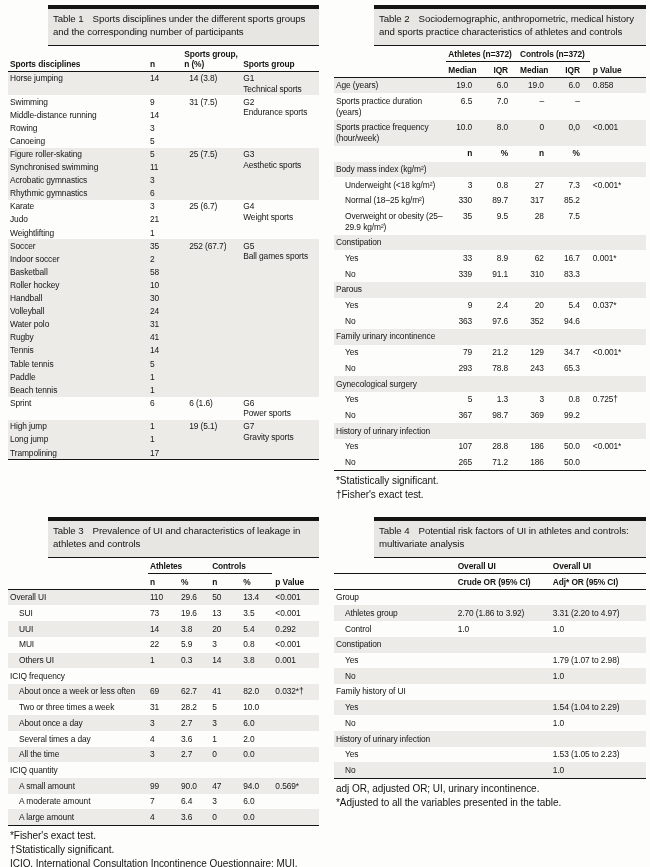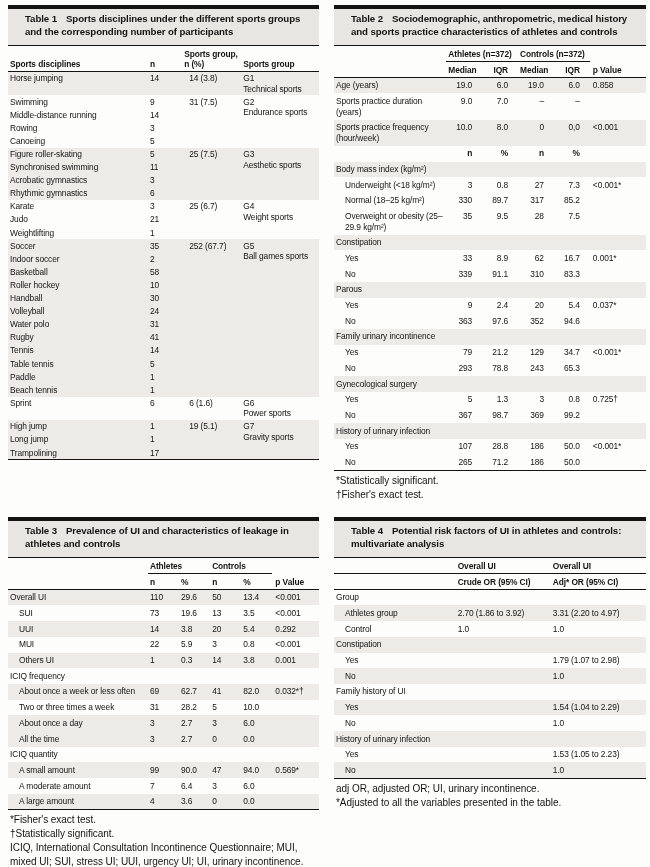--- a/index.html
+++ b/index.html
@@ -14,23 +14,24 @@
   .ptable { position: absolute; }
   #t1 { left: 8px;   top: 5px;   width: 311px; }
   #t2 { left: 334px; top: 5px;   width: 312px; }
   #t3 { left: 8px;   top: 517px; width: 311px; }
   #t4 { left: 334px; top: 517px; width: 312px; }
 
   .tbl-title {
     background: var(--titlebg, #e7e6e2);
     border-top: 4px solid var(--ink, #141414);
     border-bottom: 1.5px solid var(--ink, #141414);
-    padding: 4px 7px 6px 17px;
-    font-size: 9.7px; font-weight: bold; line-height: 1.32;
+    padding: 4px 7px 6px 5px;
+    font-size: 9.7px; font-weight: normal; line-height: 1.32;
     letter-spacing: -0.1px;
+    margin-left: 40px;
   }
   .tlab { margin-right: 9px; }
 
   table {
     width: 100%; border-collapse: collapse;
     border-bottom: 1.5px solid var(--ink, #141414);
     font-size: 8.4px; letter-spacing: -0.1px;
     table-layout: fixed;
   }
   th { font-weight: bold; text-align: left; vertical-align: bottom;
@@ -237,21 +238,21 @@
           <tr class="shaded">
             <td>Age (years)</td>
             <td class="num">19.0</td>
             <td class="num">6.0</td>
             <td class="num">19.0</td>
             <td class="num">6.0</td>
             <td class="pcol">0.858</td>
           </tr>
           <tr>
             <td>Sports practice duration (years)</td>
-            <td class="num">9.0</td>
+            <td class="num">6.5</td>
             <td class="num">7.0</td>
             <td class="num">–</td>
             <td class="num">–</td>
             <td class="pcol"></td>
           </tr>
           <tr class="shaded">
             <td>Sports practice frequency (hour/week)</td>
             <td class="num">10.0</td>
             <td class="num">8.0</td>
             <td class="num">0</td>
@@ -480,20 +481,28 @@
             <td class="pcol"></td>
           </tr>
           <tr class="shaded">
             <td class="indent">About once a day</td>
             <td class="val">3</td>
             <td class="val">2.7</td>
             <td class="val">3</td>
             <td class="val">6.0</td>
             <td class="pcol"></td>
           </tr>
+          <tr>
+            <td class="indent">Several times a day</td>
+            <td class="val">4</td>
+            <td class="val">3.6</td>
+            <td class="val">1</td>
+            <td class="val">2.0</td>
+            <td class="pcol"></td>
+          </tr>
           <tr class="shaded">
             <td class="indent">All the time</td>
             <td class="val">3</td>
             <td class="val">2.7</td>
             <td class="val">0</td>
             <td class="val">0.0</td>
             <td class="pcol"></td>
           </tr>
           <tr>
             <td class="sec" colspan="6">ICIQ quantity</td>

